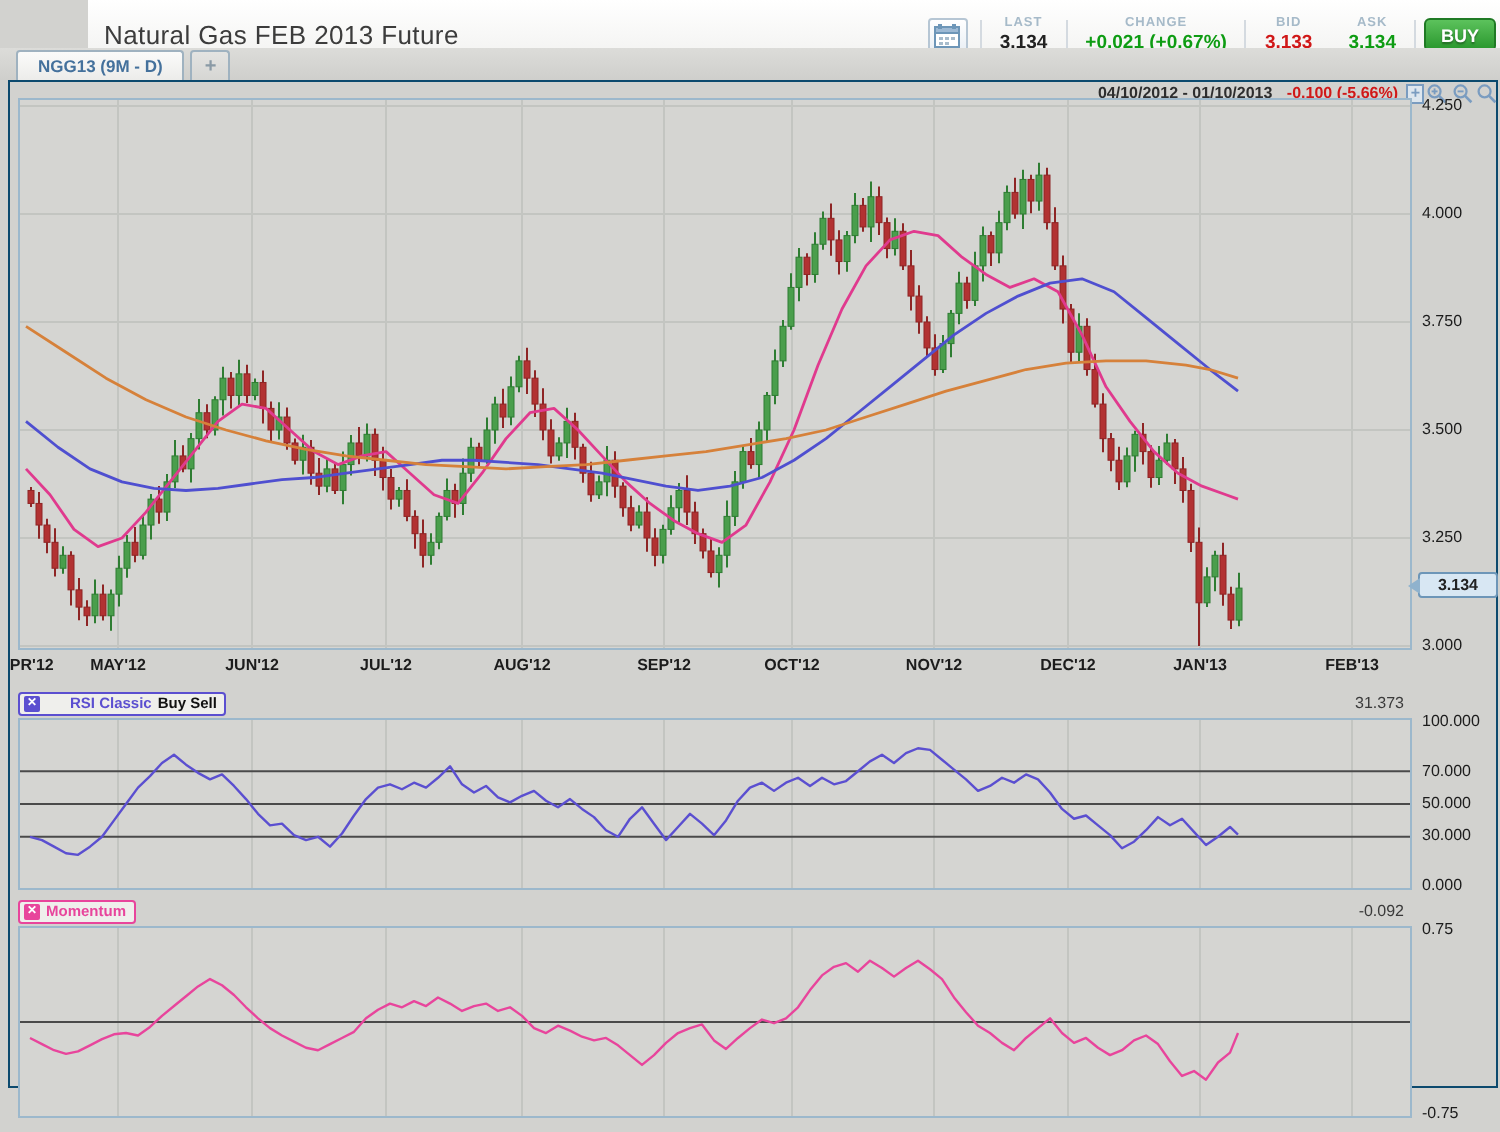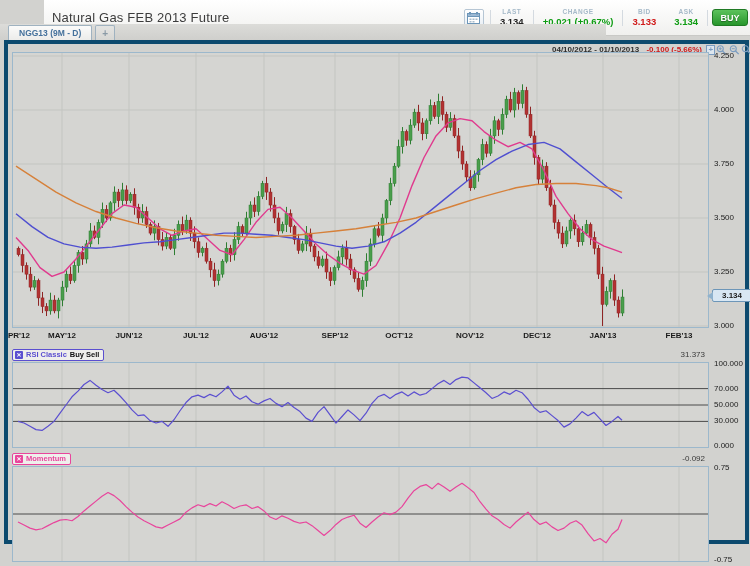--- a/index.html
+++ b/index.html
@@ -22,30 +22,30 @@
   .qval.green { color:#0e9c13; }
   .qval.red { color:#d01818; }
   .qsep { width:1px; height:16px; background:#d4dae0; }
   .btn { width:36px; height:17px; border-radius:3px; color:#fff; font-weight:bold;
     font-size:9px; display:flex; align-items:center; justify-content:center;
     text-shadow:0 1px 1px rgba(0,0,0,.35); margin-left:4px; }
   .btn.buy { background:linear-gradient(#5cc25c,#28962c); border:1px solid #1f7a24; }
   .btn.sell { background:linear-gradient(#ec5a4e,#c0271c); border:1px solid #962019; margin-right:6px; }
 
   
-  .tabbar { position:absolute; left:0; top:24px; width:606px; height:16px;
+  .tabbar { position:absolute; left:0; top:24px; width:750px; height:16px;
     background:linear-gradient(#dcdcd9,#cfcfcc); display:flex; align-items:flex-end; }
   .tab { height:15px; padding:0 10px; margin-left:8px; background:linear-gradient(#fbfbfa,#ececea);
     border:1px solid #9fb2c0; border-bottom:none; border-radius:2px 2px 0 0;
     font-size:8.5px; font-weight:bold; color:#44719c; display:flex; align-items:center; }
   .tab.add { margin-left:3px; padding:0 6px; color:#8a9aa6; background:linear-gradient(#e4e4e2,#d6d6d3); font-size:10px; }
 
   
   .chart-region { position:absolute; left:4px; top:40px; width:745px; height:504px;
-    background:#d2d2cf; border:4px solid #0c4a6e; }
+    background:#d2d2cf; border:1px solid #0c4a6e; }
   .range-row { position:absolute; top:1px; left:0; width:694px; height:11px;
     text-align:right; font-size:8px; font-weight:bold; color:#2e2e2e; }
   .range-chg { color:#d01818; margin-left:5px; }
   .icon-row { position:absolute; top:0; left:698px; width:46px; height:12px;
     display:flex; gap:1px; align-items:center; }
   .sq-icon { width:10px; height:10px; border:1px solid #7a9cc0; color:#7a9cc0;
     font-size:8px; line-height:8px; text-align:center; font-weight:bold; background:#dde6ee; }
 
   .legend { position:absolute; left:6px; top:9px; display:flex; gap:5px; }
   .chip { display:flex; align-items:center; gap:3px; height:12px; padding:0 4px 0 2px;
@@ -521,21 +521,21 @@
         <div class="xlab" style="left: 391px;">OCT'12</div>
         <div class="xlab" style="left: 462px;">NOV'12</div>
         <div class="xlab" style="left: 529px;">DEC'12</div>
         <div class="xlab" style="left: 595px;">JAN'13</div>
         <div class="xlab" style="left: 671px;">FEB'13</div>
       </div>
 
     <div class="panel-head" id="rsi-head">
       <div class="chip" style="border-color:#5b4fd0;">
         <span class="x" style="background:#5b4fd0;">✕</span>
-        <span style="color:#5b4fd0;">RSI Classic</span>
+        <span style="color:#5b4fd0;margin-left:12px;">RSI Classic</span>
         <span style="color:#111;">Buy Sell</span>
       </div>
       <div class="panel-val">31.373</div>
     </div>
     <div class="plot" id="rsi-plot">
         <svg width="695" height="84">
           <line x1="49" y1="0" x2="49" y2="84" stroke="#c3c5c1" stroke-width="1"></line>
           <line x1="116" y1="0" x2="116" y2="84" stroke="#c3c5c1" stroke-width="1"></line>
           <line x1="183" y1="0" x2="183" y2="84" stroke="#c3c5c1" stroke-width="1"></line>
           <line x1="251" y1="0" x2="251" y2="84" stroke="#c3c5c1" stroke-width="1"></line>

